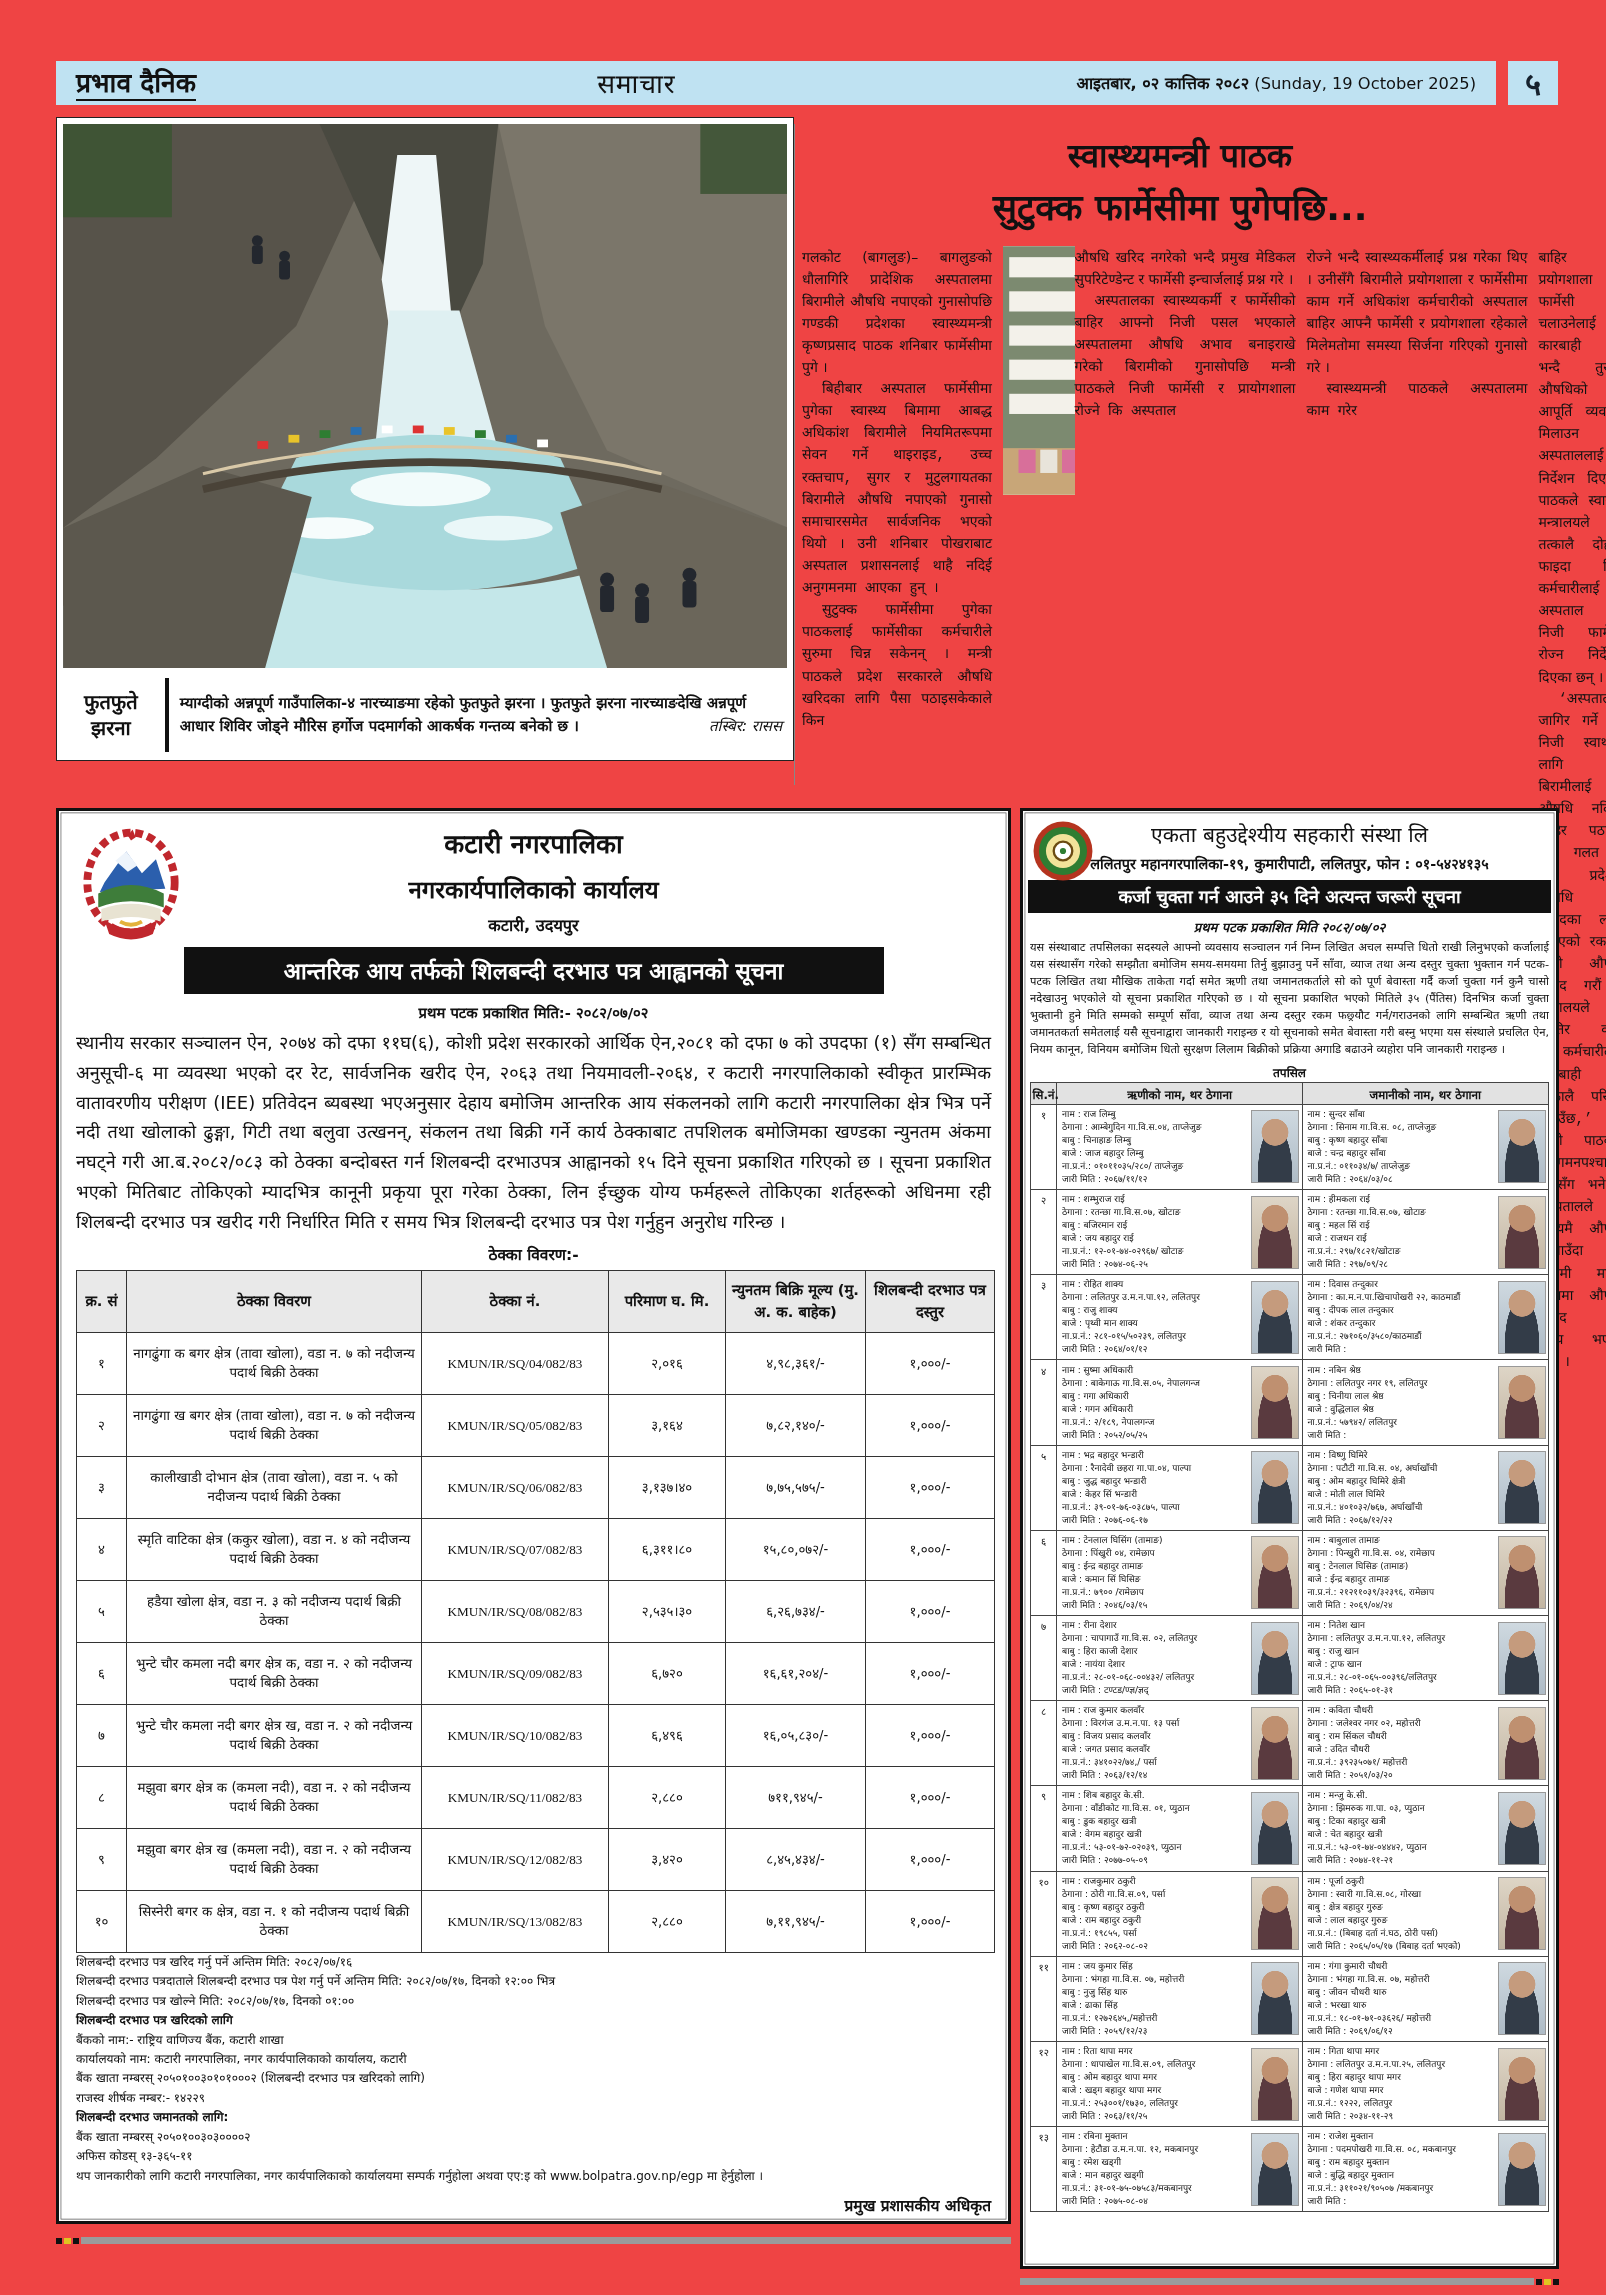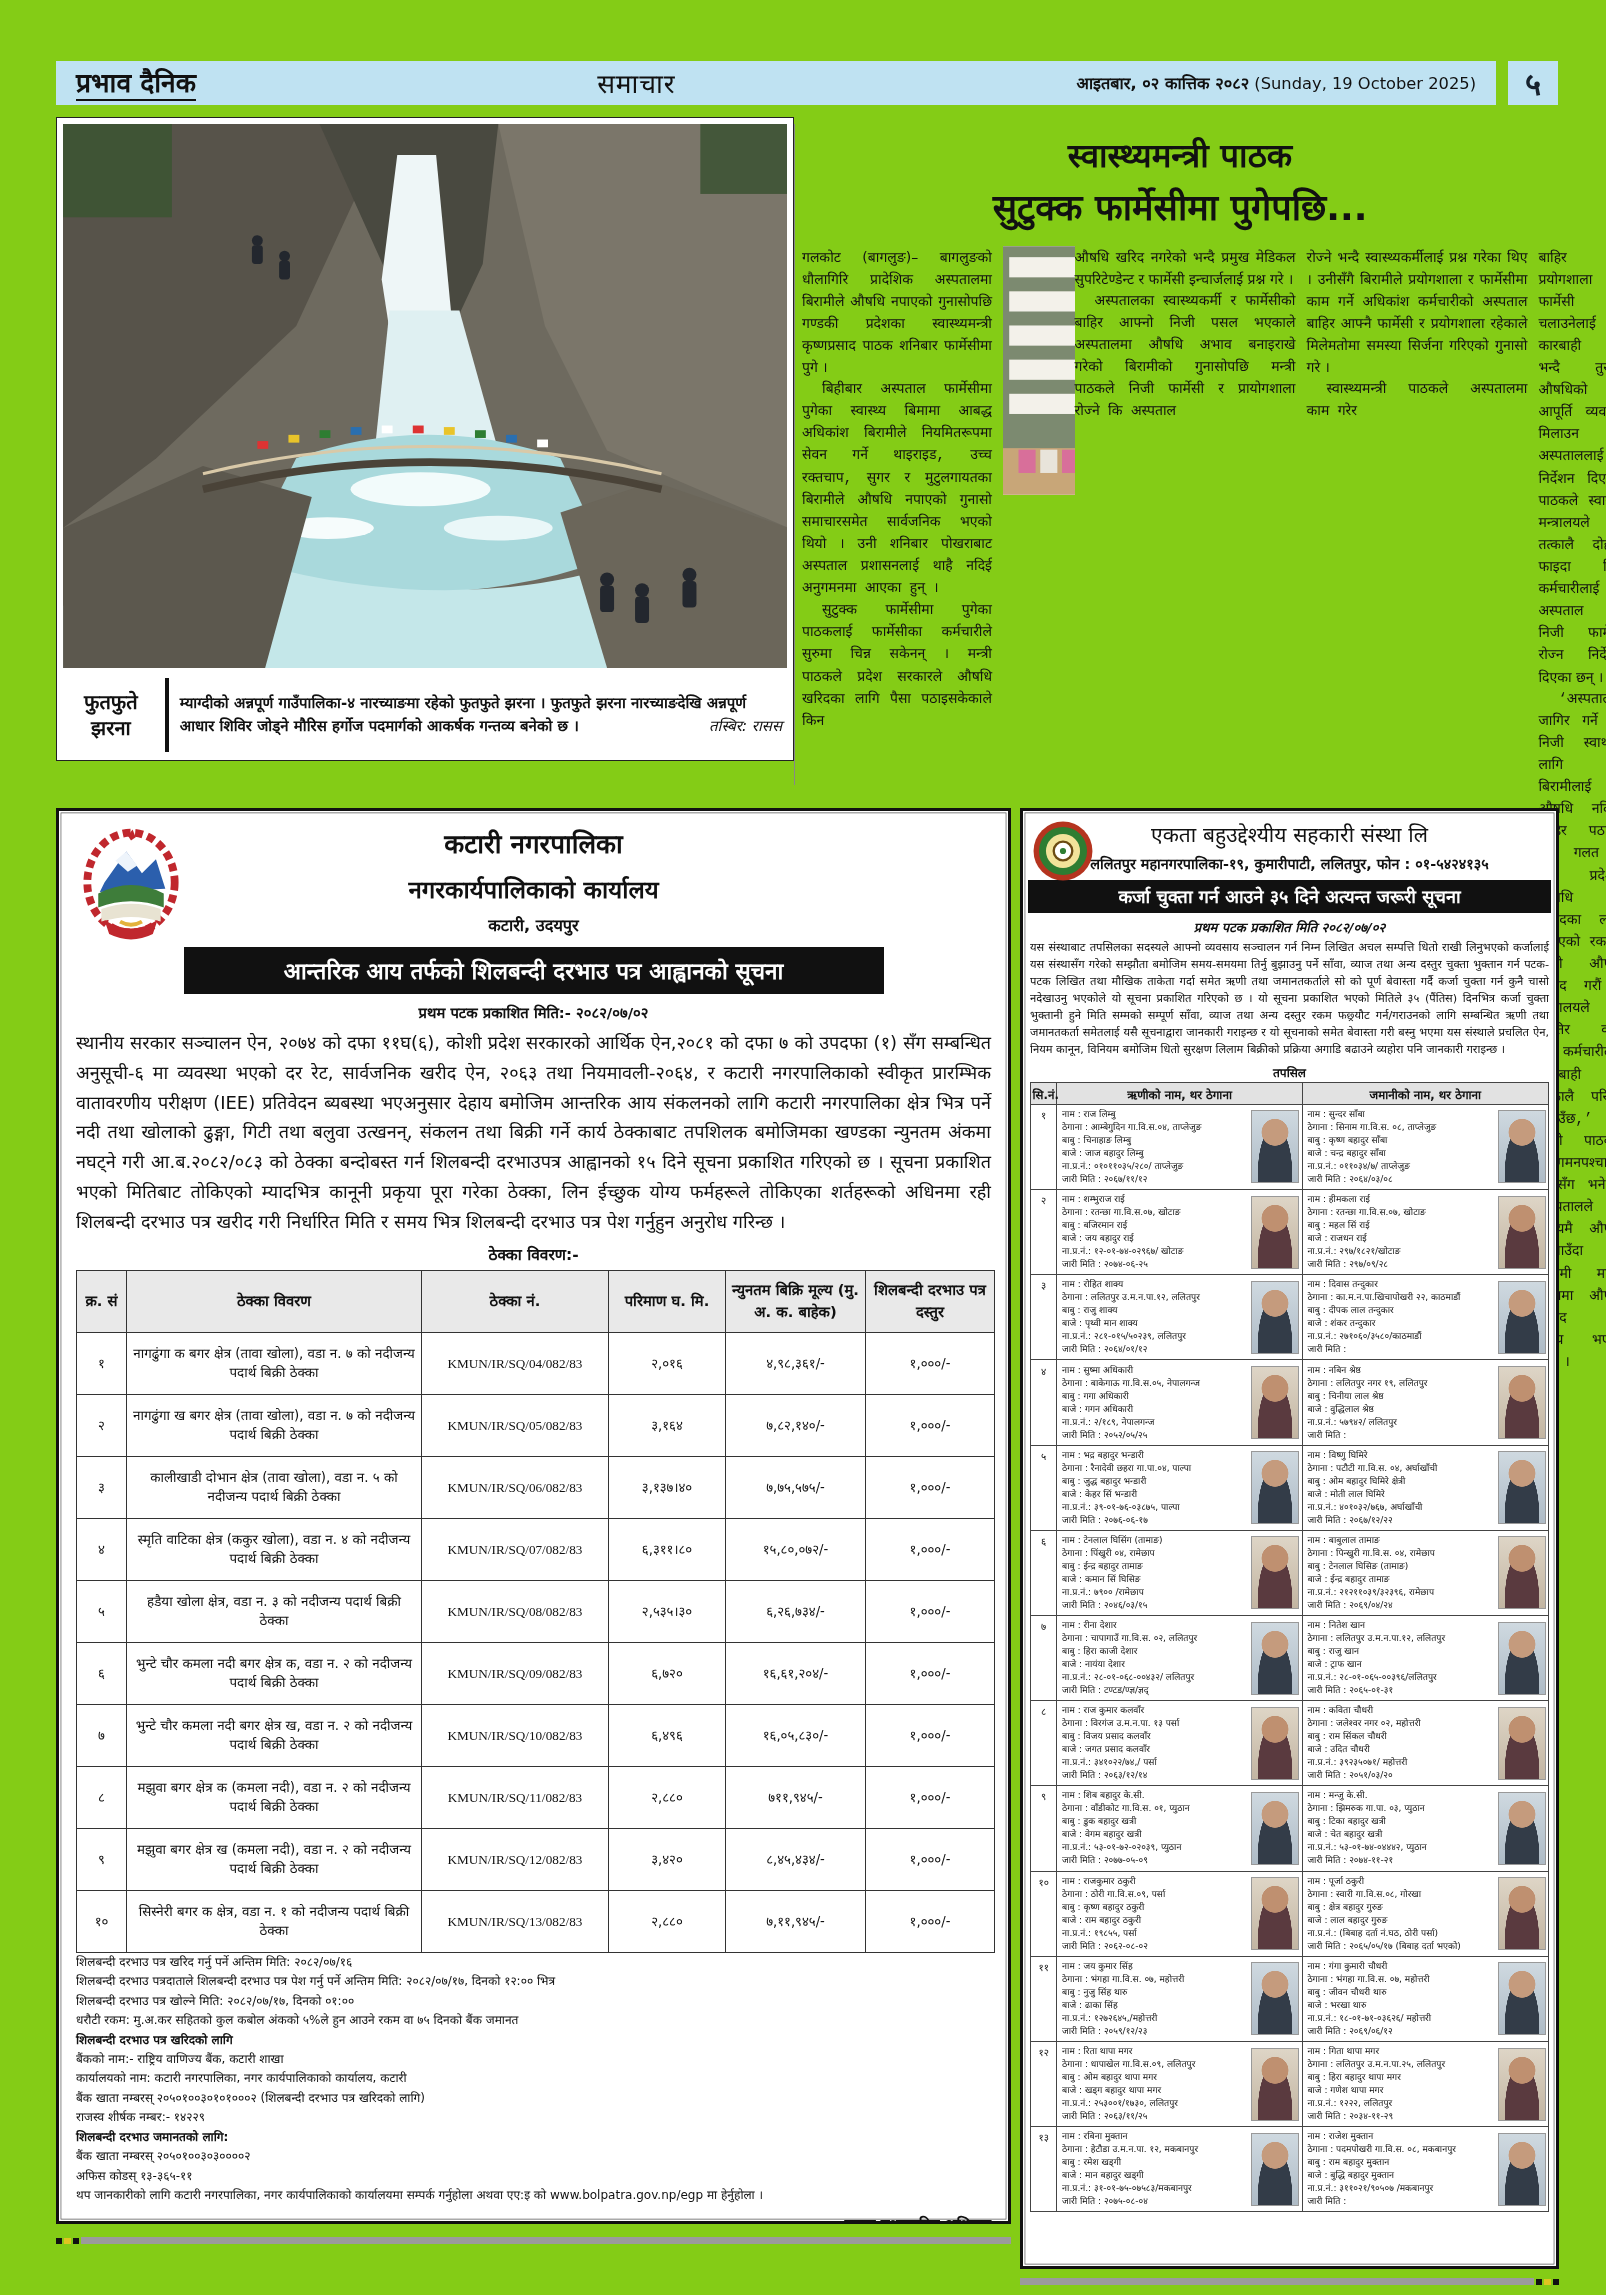--- a/index.html
+++ b/index.html
@@ -1,18 +1,18 @@
 <!DOCTYPE html>
 <html style="font-size:12.4px"><head>
 <meta charset="utf-8">
 <style>
   * { box-sizing: border-box; margin: 0; padding: 0; }
   html,body { background:#ffffff; }
   body { font-family: "DejaVu Sans", "Liberation Sans", sans-serif; color:#111; }
-  #page { position:relative; width:1607px; height:2295px; background:#84cc16; overflow:hidden; }
+  #page { position:relative; width:1607px; height:2295px; background:#ef4444; overflow:hidden; }
 
   
   .hdr-bar { position:absolute; left:56px; top:61px; width:1440px; height:44px;
     background:#bfe2f2; display:flex; align-items:center; justify-content:space-between; padding:0 20px; }
   .masthead { font-size:26.4px; font-weight:bold; border-bottom:2.3px solid #111; line-height:1.25; }
   .section-name { font-size:26.4px; font-weight:normal; letter-spacing:0.8px; }
   .hdr-date { font-size:16.3px; }
   .hdr-date b { font-weight:bold; }
   .page-no-box { position:absolute; left:1508px; top:61px; width:50px; height:44px;
     background:#bfe2f2; display:flex; align-items:center; justify-content:center;
@@ -378,21 +378,20 @@
     <td class="t-qty">२,८८०</td>
     <td class="t-price">७,११,९४५/-</td>
     <td class="t-fee">१,०००/-</td>
   </tr>
 </tbody>
     </table>
     <div class="t-footer">
         <div class="fline">शिलबन्दी दरभाउ पत्र खरिद गर्नु पर्ने अन्तिम मिति:  २०८२/०७/१६</div>
         <div class="fline">शिलबन्दी दरभाउ पत्रदाताले शिलबन्दी दरभाउ पत्र पेश गर्नु पर्ने अन्तिम मिति: २०८२/०७/१७, दिनको १२:०० भित्र</div>
         <div class="fline">शिलबन्दी दरभाउ पत्र खोल्ने मिति: २०८२/०७/१७, दिनको ०१:००</div>
-        <div class="fline">धरौटी रकम: मु.अ.कर सहितको कुल कबोल अंकको ५%ले हुन आउने रकम वा ७५ दिनको बैंक जमानत</div>
         <div class="fline fbold">शिलबन्दी दरभाउ पत्र खरिदको लागि</div>
         <div class="fline">बैंकको नाम:- राष्ट्रिय वाणिज्य बैंक, कटारी शाखा</div>
         <div class="fline">कार्यालयको नाम: कटारी नगरपालिका, नगर कार्यपालिकाको कार्यालय, कटारी</div>
         <div class="fline">बैंक खाता नम्बरस् २०५०१००३०१०१०००२ (शिलबन्दी दरभाउ पत्र खरिदको लागि)</div>
         <div class="fline">राजस्व शीर्षक नम्बर:- १४२२९</div>
         <div class="fline fbold">शिलबन्दी दरभाउ जमानतको लागि:</div>
         <div class="fline">बैंक खाता नम्बरस् २०५०१००३०३००००२</div>
         <div class="fline">अफिस कोडस् १३-३६५-११</div>
         <div class="fline">थप जानकारीको लागि कटारी नगरपालिका, नगर कार्यपालिकाको कार्यालयमा सम्पर्क गर्नुहोला अथवा एए:इ को <span class="url-link">www.bolpatra.gov.np/egp</span> मा हेर्नुहोला ।</div>
       </div>

